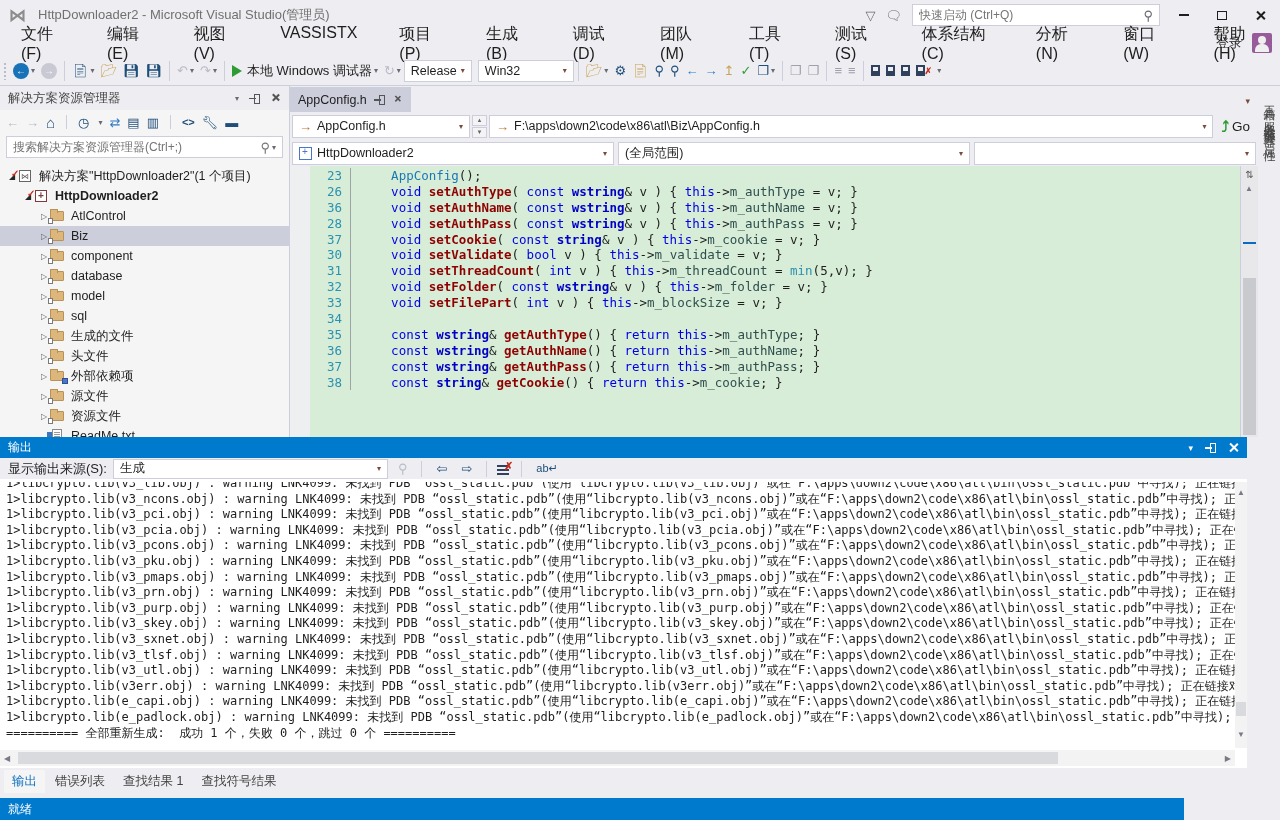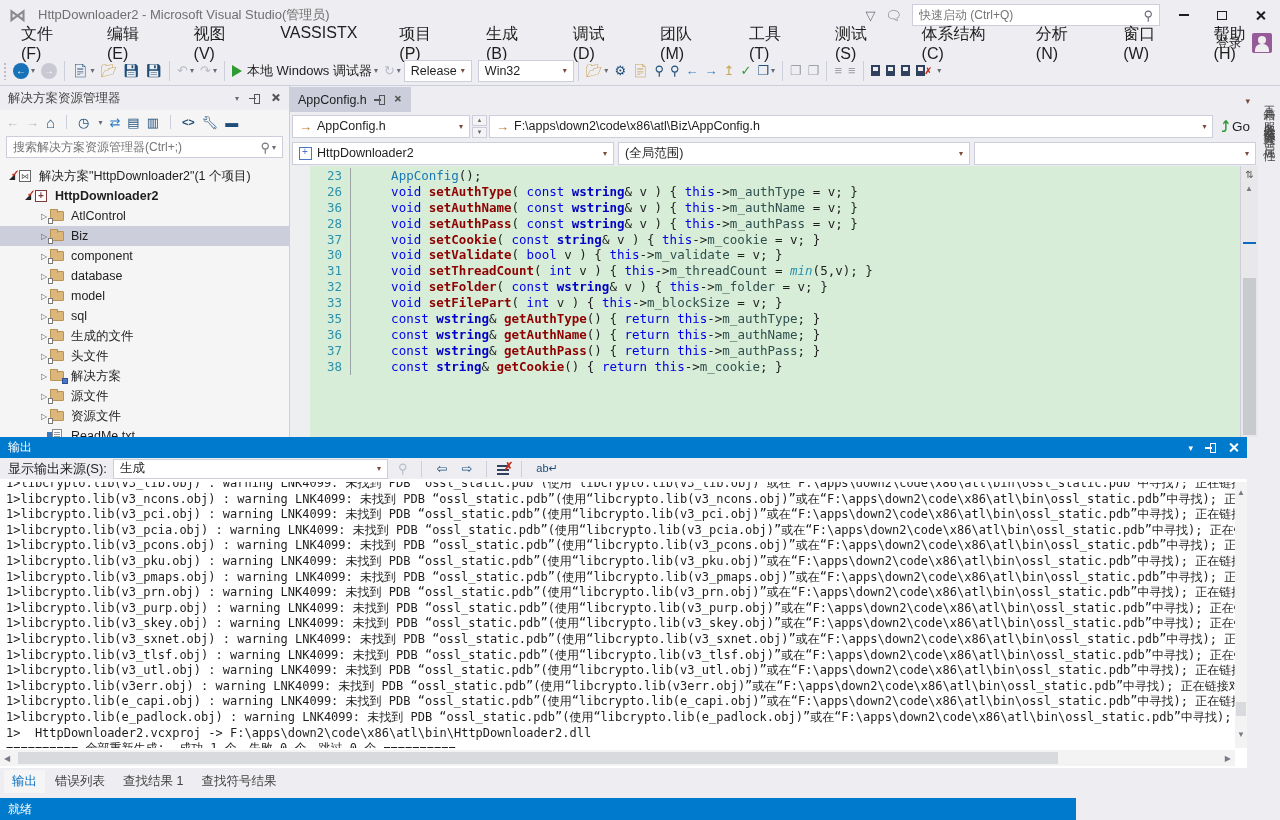--- a/index.html
+++ b/index.html
@@ -98,21 +98,21 @@
   .proj-mini { width:13px; height:13px; background:#FFF; border:1px solid #4A76C6; margin-right:5px; position:relative; }
   .proj-mini::after { content:"+"; position:absolute; left:2px; top:-2px; font-size:10px; color:#4A76C6; }
 
   #code-area { position:absolute; left:0; top:80px; right:18px; bottom:0; background:#D7EDD7; overflow:hidden; }
   #sel-margin { position:absolute; left:0; top:0; width:20px; height:100%; background:#EDEFF0; }
   #code-lines { position:absolute; left:20px; top:2px; right:0; }
   .code-row { height:15.9px; display:flex; font-family:"DejaVu Sans Mono", monospace; font-size:12.5px; line-height:15.9px; }
   .ln { width:32px; text-align:right; color:#2B91AF; flex:0 0 32px; }
   .ct { white-space:pre; padding-left:10px; margin-left:8px; border-left:1px solid #9CA5A5; }
   .tk { color:#0000E8; } .tf { color:#8F0000; font-weight:bold; } .tt { color:#0000C8; font-weight:bold; }
-  .tc { color:#1C77B5; } .tm { color:#2F4F4F; } .tn { color:#2B91AF;font-style:italic; } .tp { color:#1E1E1E; }
+  .tc { color:#1C77B5; } .tm { color:#2F4F4F; } .tn { color:#2B91AF; } .tp { color:#1E1E1E; }
 
   #ed-scroll { position:absolute; right:0; top:80px; bottom:0; width:18px; background:#E8E8EB; border-left:1px solid #CCCEDB; }
   .split-grip { position:absolute; top:2px; left:2px; width:13px; height:13px; color:#555; font-size:10px; text-align:center; line-height:13px; }
   .sb-arrow { position:absolute; left:4px; font-size:8px; color:#7A7A85; }
   .caret-mark { position:absolute; left:2px; width:13px; height:2px; background:#0B6BC2; }
   .ed-thumb { position:absolute; left:2px; width:13px; background:#C9CACE; }
 
   
   #right-strip { position:absolute; right:0; top:86px; width:22px; height:351px; background:#EEEEF2; }
   .vtab { writing-mode:vertical-rl; font-size:12px; color:#444; margin:10px auto 4px auto; display:block; text-align:center; letter-spacing:2px; }
@@ -137,21 +137,21 @@
   #out-vscroll { position:absolute; right:0; top:45px; width:12px; bottom:20px; background:#F3F3F4; }
   #out-hscroll { position:absolute; left:0; bottom:2px; right:12px; height:16px; background:#F3F3F4; }
   .hthumb { position:absolute; left:18px; top:2px; height:12px; width:1040px; background:#D9DADE; }
   .vthumb { position:absolute; left:1px; width:10px; background:#D9DADE; }
   .sb-a { position:absolute; color:#7A7A85; font-size:8px; }
 
   
   #bottom-tabs { position:absolute; left:0; top:768px; width:1280px; height:30px; background:#EEEEF2; display:flex; align-items:flex-start; padding:2px 4px 0 4px; gap:2px; }
   .btab { padding:3px 8px; font-size:12.5px; color:#424242; }
   .btab.active { color:#0E70C0; background:#F5F5F5; }
-  #statusbar { position:absolute; left:0; top:798px; width:1076px; height:22px; background:#007ACC; color:#FFF; display:flex; align-items:center; padding:0 8px; font-size:12px; }
+  #statusbar { position:absolute; left:0; top:798px; width:1184px; height:22px; background:#007ACC; color:#FFF; display:flex; align-items:center; padding:0 8px; font-size:12px; }
   #watermark { position:absolute; right:2px; top:776px; font-size:27px; color:rgba(241,241,243,0.96); text-shadow:1px 1px 2px rgba(110,110,110,0.75); z-index:40; letter-spacing:0.5px; white-space:nowrap; }
 </style>
 </head>
 <body>
 
 <div id="app">
 
   <div id="titlebar">
     <span class="vslogo">⋈</span>
     <span id="title-text">HttpDownloader2 - Microsoft Visual Studio(管理员)</span>
@@ -419,21 +419,21 @@
             <span class="folder-page"></span>
           </span>
           <span>头文件</span>
         </div>
         <div class="tree-row" style="padding-left: 38px;">
           <span class="tw-arrow">▷</span>
           <span class="tree-ico">
             <span class="folder-shape"></span>
             <span class="folder-blue"></span>
           </span>
-          <span>解决方案</span>
+          <span>外部依赖项</span>
         </div>
         <div class="tree-row" style="padding-left: 38px;">
           <span class="tw-arrow">▷</span>
           <span class="tree-ico">
             <span class="folder-shape"></span>
             <span class="folder-page"></span>
           </span>
           <span>源文件</span>
         </div>
         <div class="tree-row" style="padding-left: 38px;">
@@ -529,20 +529,24 @@
             <span class="ln">31</span>
             <span class="ct"><span class="tp">    </span><span class="tk">void</span><span class="tp"> </span><span class="tf">setThreadCount</span><span class="tp">( </span><span class="tk">int</span><span class="tp"> v ) { </span><span class="tk">this</span><span class="tp">-&gt;</span><span class="tm">m_threadCount</span><span class="tp"> = </span><span class="tn">min</span><span class="tp">(5,v); }</span></span>
           </div>
           <div class="code-row">
             <span class="ln">32</span>
             <span class="ct"><span class="tp">    </span><span class="tk">void</span><span class="tp"> </span><span class="tf">setFolder</span><span class="tp">( </span><span class="tk">const</span><span class="tp"> </span><span class="tt">wstring</span><span class="tp">&amp; v ) { </span><span class="tk">this</span><span class="tp">-&gt;</span><span class="tm">m_folder</span><span class="tp"> = v; }</span></span>
           </div>
           <div class="code-row">
             <span class="ln">33</span>
             <span class="ct"><span class="tp">    </span><span class="tk">void</span><span class="tp"> </span><span class="tf">setFilePart</span><span class="tp">( </span><span class="tk">int</span><span class="tp"> v ) { </span><span class="tk">this</span><span class="tp">-&gt;</span><span class="tm">m_blockSize</span><span class="tp"> = v; }</span></span>
+          </div>
+          <div class="code-row">
+            <span class="ln">34</span>
+            <span class="ct">&nbsp;</span>
           </div>
           <div class="code-row">
             <span class="ln">35</span>
             <span class="ct"><span class="tp">    </span><span class="tk">const</span><span class="tp"> </span><span class="tt">wstring</span><span class="tp">&amp; </span><span class="tf">getAuthType</span><span class="tp">() { </span><span class="tk">return</span><span class="tp"> </span><span class="tk">this</span><span class="tp">-&gt;</span><span class="tm">m_authType</span><span class="tp">; }</span></span>
           </div>
           <div class="code-row">
             <span class="ln">36</span>
             <span class="ct"><span class="tp">    </span><span class="tk">const</span><span class="tp"> </span><span class="tt">wstring</span><span class="tp">&amp; </span><span class="tf">getAuthName</span><span class="tp">() { </span><span class="tk">return</span><span class="tp"> </span><span class="tk">this</span><span class="tp">-&gt;</span><span class="tm">m_authName</span><span class="tp">; }</span></span>
           </div>
           <div class="code-row">
@@ -605,21 +609,20 @@
         <div class="out-line">1&gt;libcrypto.lib(v3_pmaps.obj) : warning LNK4099: 未找到 PDB “ossl_static.pdb”(使用“libcrypto.lib(v3_pmaps.obj)”或在“F:\apps\down2\code\x86\atl\bin\ossl_static.pdb”中寻找); 正在链接对象，如同没有调试信息...</div>
         <div class="out-line">1&gt;libcrypto.lib(v3_prn.obj) : warning LNK4099: 未找到 PDB “ossl_static.pdb”(使用“libcrypto.lib(v3_prn.obj)”或在“F:\apps\down2\code\x86\atl\bin\ossl_static.pdb”中寻找); 正在链接对象，如同没有调试信息...</div>
         <div class="out-line">1&gt;libcrypto.lib(v3_purp.obj) : warning LNK4099: 未找到 PDB “ossl_static.pdb”(使用“libcrypto.lib(v3_purp.obj)”或在“F:\apps\down2\code\x86\atl\bin\ossl_static.pdb”中寻找); 正在链接对象，如同没有调试信息...</div>
         <div class="out-line">1&gt;libcrypto.lib(v3_skey.obj) : warning LNK4099: 未找到 PDB “ossl_static.pdb”(使用“libcrypto.lib(v3_skey.obj)”或在“F:\apps\down2\code\x86\atl\bin\ossl_static.pdb”中寻找); 正在链接对象，如同没有调试信息...</div>
         <div class="out-line">1&gt;libcrypto.lib(v3_sxnet.obj) : warning LNK4099: 未找到 PDB “ossl_static.pdb”(使用“libcrypto.lib(v3_sxnet.obj)”或在“F:\apps\down2\code\x86\atl\bin\ossl_static.pdb”中寻找); 正在链接对象，如同没有调试信息...</div>
         <div class="out-line">1&gt;libcrypto.lib(v3_tlsf.obj) : warning LNK4099: 未找到 PDB “ossl_static.pdb”(使用“libcrypto.lib(v3_tlsf.obj)”或在“F:\apps\down2\code\x86\atl\bin\ossl_static.pdb”中寻找); 正在链接对象，如同没有调试信息...</div>
         <div class="out-line">1&gt;libcrypto.lib(v3_utl.obj) : warning LNK4099: 未找到 PDB “ossl_static.pdb”(使用“libcrypto.lib(v3_utl.obj)”或在“F:\apps\down2\code\x86\atl\bin\ossl_static.pdb”中寻找); 正在链接对象，如同没有调试信息...</div>
         <div class="out-line">1&gt;libcrypto.lib(v3err.obj) : warning LNK4099: 未找到 PDB “ossl_static.pdb”(使用“libcrypto.lib(v3err.obj)”或在“F:\apps\down2\code\x86\atl\bin\ossl_static.pdb”中寻找); 正在链接对象，如同没有调试信息...</div>
         <div class="out-line">1&gt;libcrypto.lib(e_capi.obj) : warning LNK4099: 未找到 PDB “ossl_static.pdb”(使用“libcrypto.lib(e_capi.obj)”或在“F:\apps\down2\code\x86\atl\bin\ossl_static.pdb”中寻找); 正在链接对象，如同没有调试信息...</div>
         <div class="out-line">1&gt;libcrypto.lib(e_padlock.obj) : warning LNK4099: 未找到 PDB “ossl_static.pdb”(使用“libcrypto.lib(e_padlock.obj)”或在“F:\apps\down2\code\x86\atl\bin\ossl_static.pdb”中寻找); 正在链接对象，如同没有调试信息...</div>
-        <div class="out-line">1&gt;  HttpDownloader2.vcxproj -&gt; F:\apps\down2\code\x86\atl\bin\HttpDownloader2.dll</div>
         <div class="out-line">========== 全部重新生成:  成功 1 个，失败 0 个，跳过 0 个 ==========</div>
       </div>
     <div id="out-vscroll">
       <span class="sb-a" style="top:6px; left:2px">▲</span>
       <div class="vthumb" style="top:220px; height:14px"></div>
       <span class="sb-a" style="top:248px; left:2px">▼</span>
     </div>
     <div id="out-hscroll">
       <span class="sb-a" style="left:4px; top:4px">◀</span>
       <div class="hthumb"></div>

